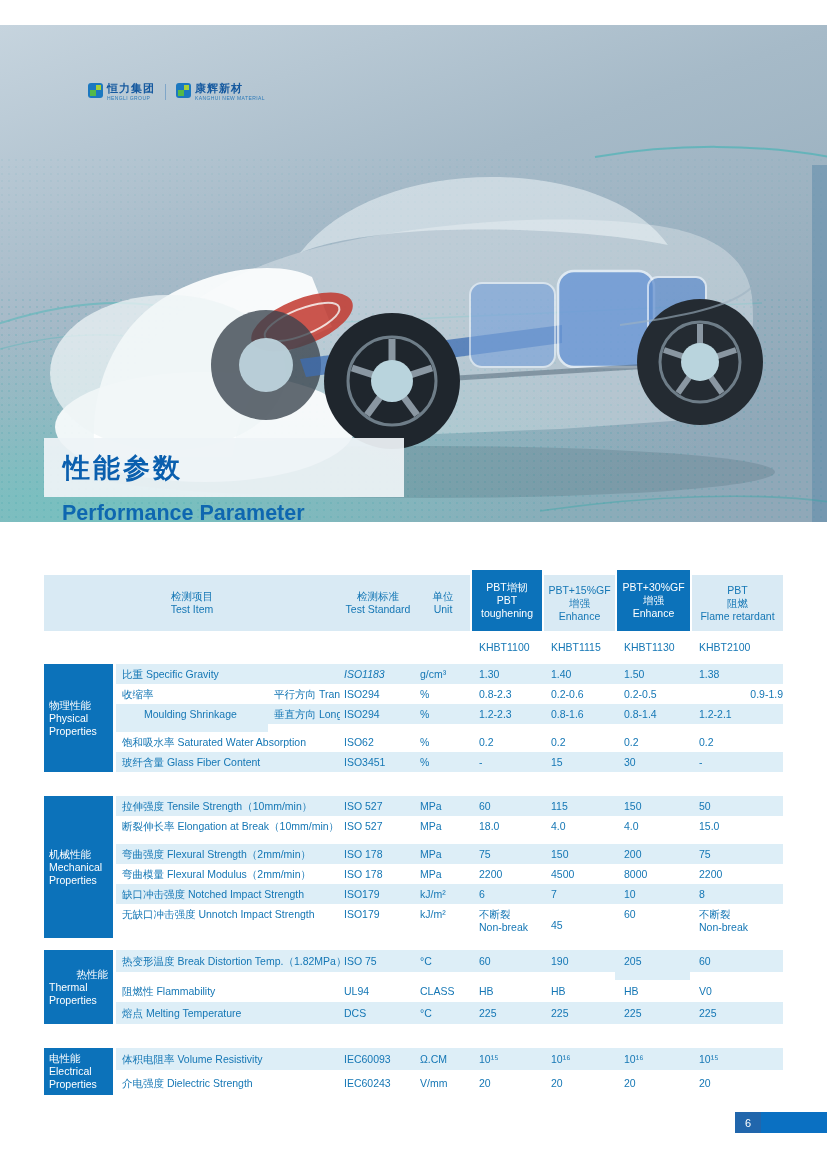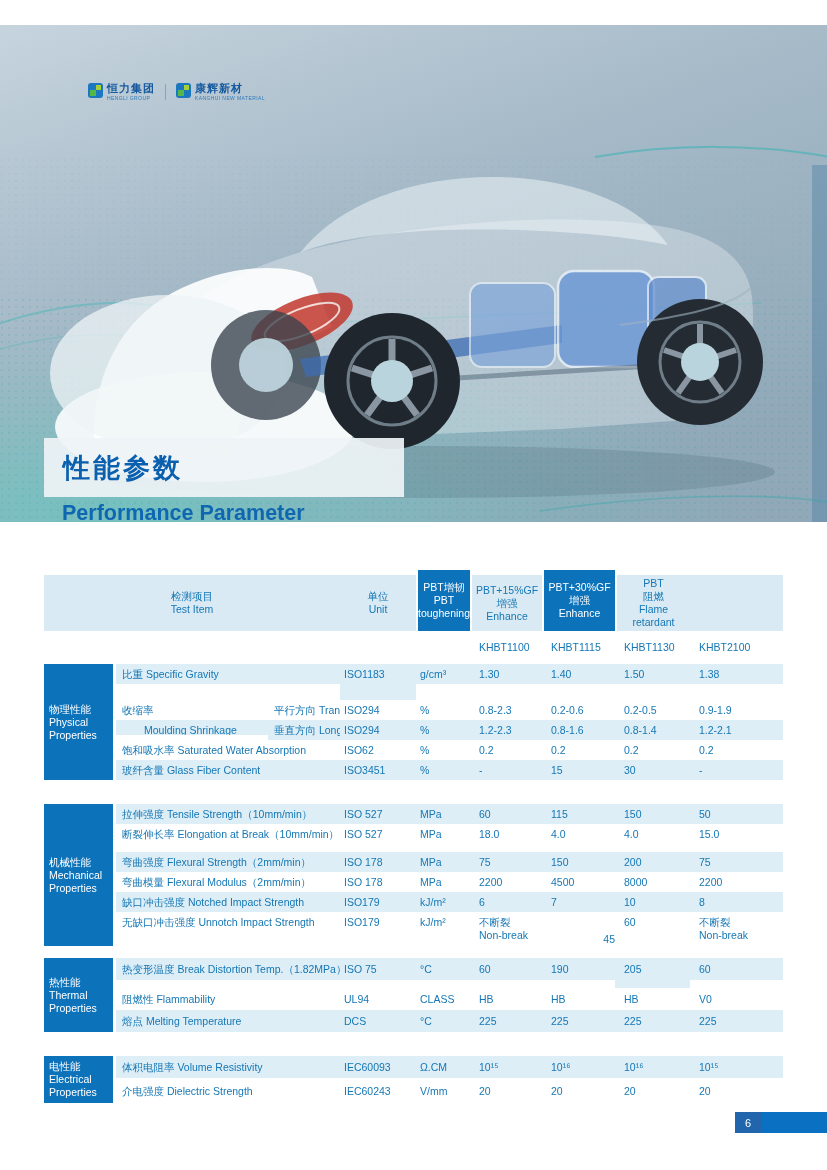--- a/index.html
+++ b/index.html
@@ -159,20 +159,24 @@
   </div>
   <div class="title-en">Performance Parameter</div>
 
   <div class="tablewrap">
     <div class="thead" id="thead">
       <div class="th">
         <span>检测项目</span>
           <span>Test Item</span>
       </div>
       <div class="th">
+        <span>检测标准</span>
+          <span>Test Standard</span>
+      </div>
+      <div class="th">
         <span>单位</span>
           <span>Unit</span>
       </div>
 
     <div class="th val dark">
           <span>PBT增韧</span>
           <span>PBT toughening</span>
         </div>
         <div class="th val">
           <span>PBT+15%GF</span>
@@ -196,35 +200,35 @@
         <div class="model-cell" style="grid-column: 6;">KHBT1130</div>
         <div class="model-cell" style="grid-column: 7;">KHBT2100</div>
       </div>
     <div id="sections">
         <div class="section" style="margin-top: 5px;">
           <div class="sec-label" style="grid-area: 1 / 1 / span 5;">
             <span>物理性能</span>
             <span>Physical Properties</span>
           </div>
           <div class="cell item stripe" style="grid-area: 1 / 2 / auto / span 2; height: 20px; line-height: 20px;">比重 Specific Gravity</div>
-          <div class="cell std stripe" style="grid-area: 1 / 4; height: 36px; line-height: 20px;">ISO1183</div>
+          <div class="cell std stripe" style="grid-area: 1 / 4; height: 20px; line-height: 20px; font-style: italic;">ISO1183</div>
           <div class="cell unit stripe" style="grid-area: 1 / 5; height: 20px; line-height: 20px;">g/cm³</div>
           <div class="cell val stripe" style="grid-area: 1 / 6; height: 20px; line-height: 20px;">1.30</div>
           <div class="cell val stripe" style="grid-area: 1 / 7; height: 20px; line-height: 20px;">1.40</div>
           <div class="cell val stripe" style="grid-area: 1 / 8; height: 20px; line-height: 20px;">1.50</div>
           <div class="cell val stripe" style="grid-area: 1 / 9; height: 20px; line-height: 20px;">1.38</div>
           <div class="cell item" style="grid-area: 2 / 2; height: 20px; line-height: 20px;">收缩率</div>
           <div class="cell item" style="grid-area: 2 / 3; height: 20px; line-height: 20px;">平行方向 Transverse</div>
           <div class="cell std" style="grid-area: 2 / 4; height: 20px; line-height: 20px;">ISO294</div>
           <div class="cell unit" style="grid-area: 2 / 5; height: 20px; line-height: 20px;">%</div>
           <div class="cell val" style="grid-area: 2 / 6; height: 20px; line-height: 20px;">0.8-2.3</div>
           <div class="cell val" style="grid-area: 2 / 7; height: 20px; line-height: 20px;">0.2-0.6</div>
           <div class="cell val" style="grid-area: 2 / 8; height: 20px; line-height: 20px;">0.2-0.5</div>
-          <div class="cell val" style="grid-area: 2 / 9; height: 20px; line-height: 20px;">0.9-1.9</div>
-          <div class="cell item stripe" style="grid-area: 3 / 2; height: 15px; line-height: 20px; padding-left: 28px;">Moulding Shrinkage</div>
+          <div class="cell val" style="grid-area: 2 / 9; height: 20px; line-height: 20px; text-align: right;">0.9-1.9</div>
+          <div class="cell item stripe" style="grid-area: 3 / 2; height: 28px; line-height: 20px; padding-left: 28px;">Moulding Shrinkage</div>
           <div class="cell item stripe" style="grid-area: 3 / 3; height: 20px; line-height: 20px;">垂直方向 Longitudinal</div>
           <div class="cell std stripe" style="grid-area: 3 / 4; height: 20px; line-height: 20px;">ISO294</div>
           <div class="cell unit stripe" style="grid-area: 3 / 5; height: 20px; line-height: 20px;">%</div>
           <div class="cell val stripe" style="grid-area: 3 / 6; height: 20px; line-height: 20px;">1.2-2.3</div>
           <div class="cell val stripe" style="grid-area: 3 / 7; height: 20px; line-height: 20px;">0.8-1.6</div>
           <div class="cell val stripe" style="grid-area: 3 / 8; height: 20px; line-height: 20px;">0.8-1.4</div>
           <div class="cell val stripe" style="grid-area: 3 / 9; height: 20px; line-height: 20px;">1.2-2.1</div>
           <div class="cell item" style="grid-area: 4 / 2 / auto / span 2; height: 20px; line-height: 20px;">饱和吸水率 Saturated Water Absorption</div>
           <div class="cell std" style="grid-area: 4 / 4; height: 20px; line-height: 20px;">ISO62</div>
           <div class="cell unit" style="grid-area: 4 / 5; height: 20px; line-height: 20px;">%</div>
@@ -278,27 +282,27 @@
           <div class="cell unit stripe" style="grid-area: 5 / 5; height: 20px; line-height: 20px;">kJ/m²</div>
           <div class="cell val stripe" style="grid-area: 5 / 6; height: 20px; line-height: 20px;">6</div>
           <div class="cell val stripe" style="grid-area: 5 / 7; height: 20px; line-height: 20px;">7</div>
           <div class="cell val stripe" style="grid-area: 5 / 8; height: 20px; line-height: 20px;">10</div>
           <div class="cell val stripe" style="grid-area: 5 / 9; height: 20px; line-height: 20px;">8</div>
           <div class="cell item" style="grid-area: 6 / 2 / auto / span 2; height: 34px; line-height: 13px; padding-top: 4px;">无缺口冲击强度 Unnotch Impact Strength</div>
           <div class="cell std" style="grid-area: 6 / 4; height: 34px; line-height: 13px; padding-top: 4px;">ISO179</div>
           <div class="cell unit" style="grid-area: 6 / 5; height: 34px; line-height: 13px; padding-top: 4px;">kJ/m²</div>
           <div class="cell val" style="grid-area: 6 / 6; height: 34px; line-height: 13px; padding-top: 4px;">不断裂
 Non-break</div>
-          <div class="cell val" style="grid-area: 6 / 7; height: 34px; line-height: 13px; padding-top: 21px; text-align: right;">45</div>
+          <div class="cell val" style="grid-area: 6 / 7; height: 34px; line-height: 13px; padding-top: 15px;">45</div>
           <div class="cell val" style="grid-area: 6 / 8; height: 34px; line-height: 13px; padding-top: 4px;">60</div>
           <div class="cell val" style="grid-area: 6 / 9; height: 34px; line-height: 13px; padding-top: 4px;">不断裂
 Non-break</div>
         </div>
         <div class="section" style="margin-top: 12px;">
-          <div class="sec-label" style="grid-area: 1 / 1 / span 3;">
+          <div class="sec-label" style="grid-area: 1 / 1 / span 3; align-items: flex-end;">
             <span>热性能</span>
             <span>Thermal Properties</span>
           </div>
           <div class="cell item stripe" style="grid-area: 1 / 2 / auto / span 2; height: 22px; line-height: 22px;">热变形温度 Break Distortion Temp.（1.82MPa）</div>
           <div class="cell std stripe" style="grid-area: 1 / 4; height: 22px; line-height: 22px;">ISO 75</div>
           <div class="cell unit stripe" style="grid-area: 1 / 5; height: 22px; line-height: 22px;">°C</div>
           <div class="cell val stripe" style="grid-area: 1 / 6; height: 22px; line-height: 22px;">60</div>
           <div class="cell val stripe" style="grid-area: 1 / 7; height: 22px; line-height: 22px;">190</div>
           <div class="cell val stripe" style="grid-area: 1 / 8; height: 30px; line-height: 22px;">205</div>
           <div class="cell val stripe" style="grid-area: 1 / 9; height: 22px; line-height: 22px;">60</div>

